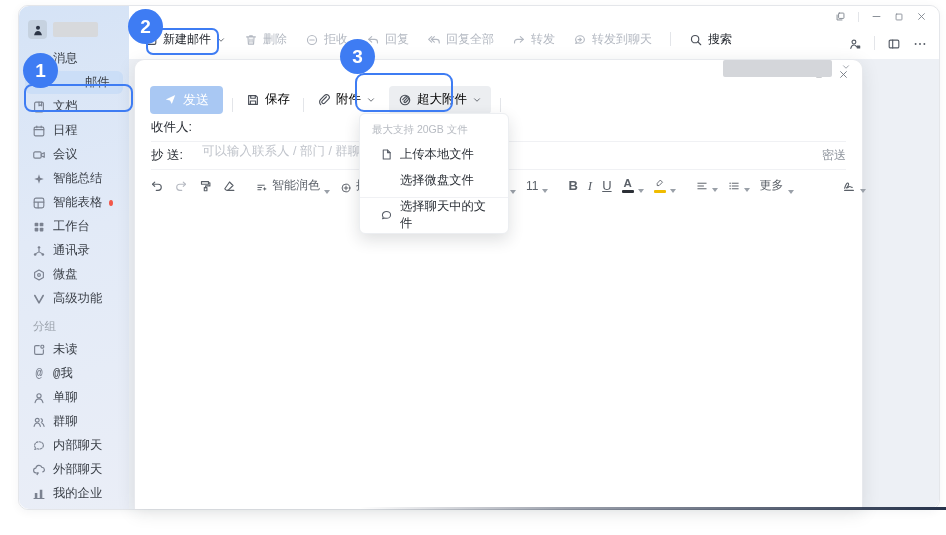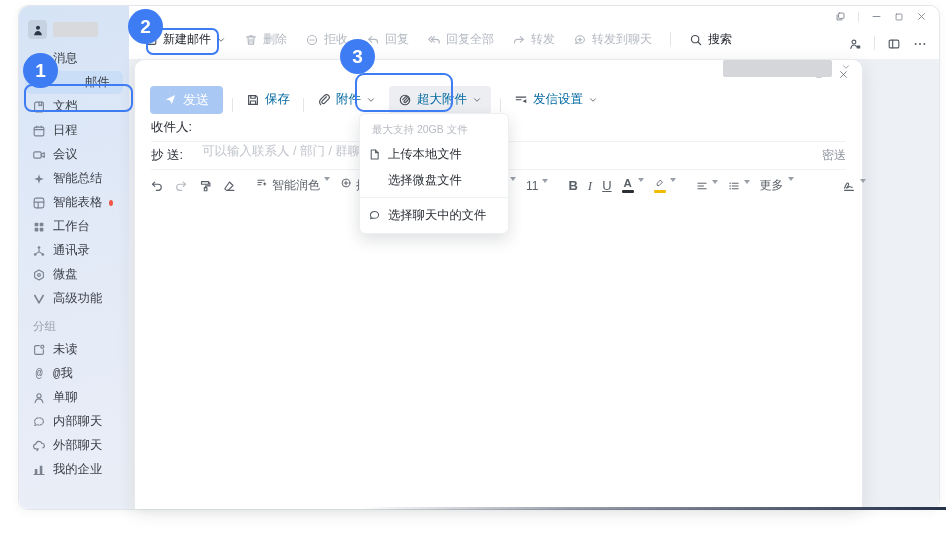--- a/index.html
+++ b/index.html
@@ -34,47 +34,47 @@
   .win-ctrl .vdiv{height:10px;margin:0;align-self:center;}
   .quick-ctrl{position:absolute;top:30px;right:12px;display:flex;align-items:center;gap:12px;color:#565c66;z-index:6;}
   
   .content{position:absolute;left:110px;top:53px;right:0;bottom:0;background:#edf0f5;border-radius:0 0 10px 0;}
   
   .compose{position:absolute;left:115px;top:53px;width:729px;bottom:0;background:#fff;z-index:2;
            border:1px solid #e7e9ed;border-bottom:none;border-radius:10px 10px 0 0;box-shadow:0 4px 18px rgba(31,35,41,.10);}
   .cw-controls{position:absolute;top:9px;right:13px;display:flex;gap:14px;color:#70767f;}
   .c-toolbar{display:flex;align-items:center;gap:9px;padding:0 15px;margin-top:25px;height:29px;position:relative;}
   .send-btn{background:#a9c8f3;color:#fff;border-radius:4px;height:28px;padding:0 14px;display:flex;align-items:center;gap:6px;font-size:13px;cursor:pointer;}
-  .cbtn{display:flex;align-items:center;gap:5px;font-size:12.5px;color:#0369a1;cursor:pointer;padding:0 4px;height:28px;}
+  .cbtn{display:flex;align-items:center;gap:5px;font-size:12.5px;color:#000000;cursor:pointer;padding:0 4px;height:28px;}
   .cbtn .ic{color:#4a4f58;}
   .mega-btn{background:#eceef1;border-radius:4px;padding:0 9px;}
   .from-box{position:absolute;right:30px;top:-25px;width:109px;height:17px;background:#d4d6da;border-radius:2px;cursor:pointer;}
   .from-chev{position:absolute;right:11px;top:-23px;color:#8a9099;}
   .f-row{display:flex;align-items:center;height:28px;margin:0 16px;border-bottom:1px solid #f0f1f4;font-size:12.5px;}
   .f-row:first-of-type{margin-top:11px;}
   .f-label{color:#2b2f36;margin-right:10px;white-space:pre;}
   .ph{color:#c0c4cb;margin-top:48px;}
   .bcc{margin-left:auto;color:#8a9099;font-size:12px;cursor:pointer;}
   .fmt{display:flex;align-items:center;gap:10px;padding:7px 15px 6px;color:#5a6068;font-size:12px;}
   .fmt .ic{color:#5a6068;cursor:pointer;}
-  .fmt-group{display:flex;align-items:flex-start;gap:4px;cursor:pointer;white-space:nowrap;}
+  .fmt-group{display:flex;align-items:flex-end;gap:4px;cursor:pointer;white-space:nowrap;}
   .caret{width:0;height:0;border-left:3.5px solid transparent;border-right:3.5px solid transparent;border-top:4px solid #9aa0a8;}
   .b-btn{font-weight:bold;font-size:13px;cursor:pointer;}
   .i-btn{font-style:italic;font-family:"Liberation Serif",serif;font-size:13px;cursor:pointer;}
   .u-btn{text-decoration:underline;font-size:13px;cursor:pointer;}
   .acolor{display:flex;flex-direction:column;align-items:center;line-height:1;gap:1px;cursor:pointer;}
   .acolor b{font-size:11.5px;}
   .bar{width:12px;height:3px;border-radius:1px;}
   .bar.black{background:#2b2f36;}
   .bar.yellow{background:#f0bc00;}
   
   .menu{position:absolute;left:340px;top:107px;width:150px;background:#fff;border:1px solid #eceef1;border-radius:6px;
         box-shadow:0 6px 16px rgba(31,35,41,.14);z-index:5;padding:4px 0 5px;}
   .menu-header{font-size:10.5px;color:#b7bbc2;padding:5px 12px 4px;}
-  .menu-item{display:flex;align-items:center;gap:7px;height:26px;padding:0 8px;font-size:12.3px;color:#2a2f36;cursor:pointer;}
+  .menu-item{display:flex;align-items:center;gap:7px;height:26px;padding:0 20px;font-size:12.3px;color:#2a2f36;cursor:pointer;}
   .menu-item .ic{color:#585e68;}
   .menu-sep{height:1px;background:#f0f1f4;margin:4px 0;}
   
   .ann-box{position:absolute;border:2.5px solid #3e7cf3;border-radius:8px;z-index:10;pointer-events:none;}
   .ann-badge{position:absolute;width:35px;height:35px;border-radius:50%;background:#3e7cf3;color:#fff;z-index:11;
              display:flex;align-items:center;justify-content:center;font-size:19px;font-weight:bold;pointer-events:none;}
   
   .bottom-shadow{position:absolute;left:360px;top:507px;width:586px;height:3px;z-index:12;
                  background:linear-gradient(90deg,rgba(40,50,74,0),rgba(40,50,74,.45) 35%,#26324a);}
   .ic{display:inline-flex;width:14px;height:14px;flex:none;align-items:center;justify-content:center;}
@@ -224,20 +224,30 @@
             <svg viewBox="0 0 16 16" fill="none" stroke="currentColor" stroke-width="1.3" stroke-linecap="round" stroke-linejoin="round">
               <circle cx="8" cy="5.5" r="2.4"></circle>
               <path d="M3.5 13.4c.6-3 2.3-4.4 4.5-4.4s3.9 1.4 4.5 4.4"></path>
             </svg>
           </span>
         <span>单聊</span>
       </div>
       <div class="s-item">
         <span class="ic">
             <svg viewBox="0 0 16 16" fill="none" stroke="currentColor" stroke-width="1.3" stroke-linecap="round" stroke-linejoin="round">
+              <circle cx="6" cy="6" r="2.2"></circle>
+              <path d="M2.4 13c.5-2.6 1.9-3.9 3.6-3.9s3.1 1.3 3.6 3.9"></path>
+              <path d="M10.4 4.2a2.2 2.2 0 0 1 .2 4.1M11.4 9.4c1.3.6 2.1 1.8 2.4 3.6"></path>
+            </svg>
+          </span>
+        <span>群聊</span>
+      </div>
+      <div class="s-item">
+        <span class="ic">
+            <svg viewBox="0 0 16 16" fill="none" stroke="currentColor" stroke-width="1.3" stroke-linecap="round" stroke-linejoin="round">
               <path d="M13 7.3c0 2.3-2.2 4.2-5 4.2-.8 0-1.6-.2-2.3-.5L3.2 12l.7-2A4 4 0 0 1 3 7.3C3 5 5.2 3.1 8 3.1s5 1.9 5 4.2z" stroke-dasharray="2 1.5"></path>
             </svg>
           </span>
         <span>内部聊天</span>
       </div>
       <div class="s-item">
         <span class="ic">
             <svg viewBox="0 0 16 16" fill="none" stroke="currentColor" stroke-width="1.3" stroke-linecap="round" stroke-linejoin="round">
               <path d="M4.7 11.3a2.7 2.7 0 0 1-.3-5.4 3.6 3.6 0 0 1 7-.7 2.5 2.5 0 0 1 .9 4.9"></path>
               <path d="M7.2 11.3 5.8 13.2v-1.9z"></path>
@@ -447,34 +457,20 @@
               </svg>
             </span>
           <span>超大附件</span>
           <span class="ic ic10">
               <svg viewBox="0 0 16 16" fill="none" stroke="currentColor" stroke-width="1.3" stroke-linecap="round" stroke-linejoin="round">
                 <path d="M4 6l4 4 4-4"></path>
               </svg>
             </span>
         </div>
         <span class="vdiv"></span>
-        <div class="cbtn">
-          <span class="ic">
-              <svg viewBox="0 0 16 16" fill="none" stroke="currentColor" stroke-width="1.3" stroke-linecap="round" stroke-linejoin="round">
-                <path d="M2.5 4.7h11M2.5 7.7h5.5"></path>
-                <path d="M14 7.2 9.8 9.4l4.2 2.1z" fill="currentColor" stroke="none"></path>
-              </svg>
-            </span>
-          <span>发信设置</span>
-          <span class="ic ic10">
-              <svg viewBox="0 0 16 16" fill="none" stroke="currentColor" stroke-width="1.3" stroke-linecap="round" stroke-linejoin="round">
-                <path d="M4 6l4 4 4-4"></path>
-              </svg>
-            </span>
-        </div>
         <span class="from-box"></span>
         <span class="from-chev ic ic10">
             <svg viewBox="0 0 16 16" fill="none" stroke="currentColor" stroke-width="1.3" stroke-linecap="round" stroke-linejoin="round">
               <path d="M4 6l4 4 4-4"></path>
             </svg>
           </span>
       </div>
 
       <div class="f-row">
         <span class="f-label">收件人:</span>

